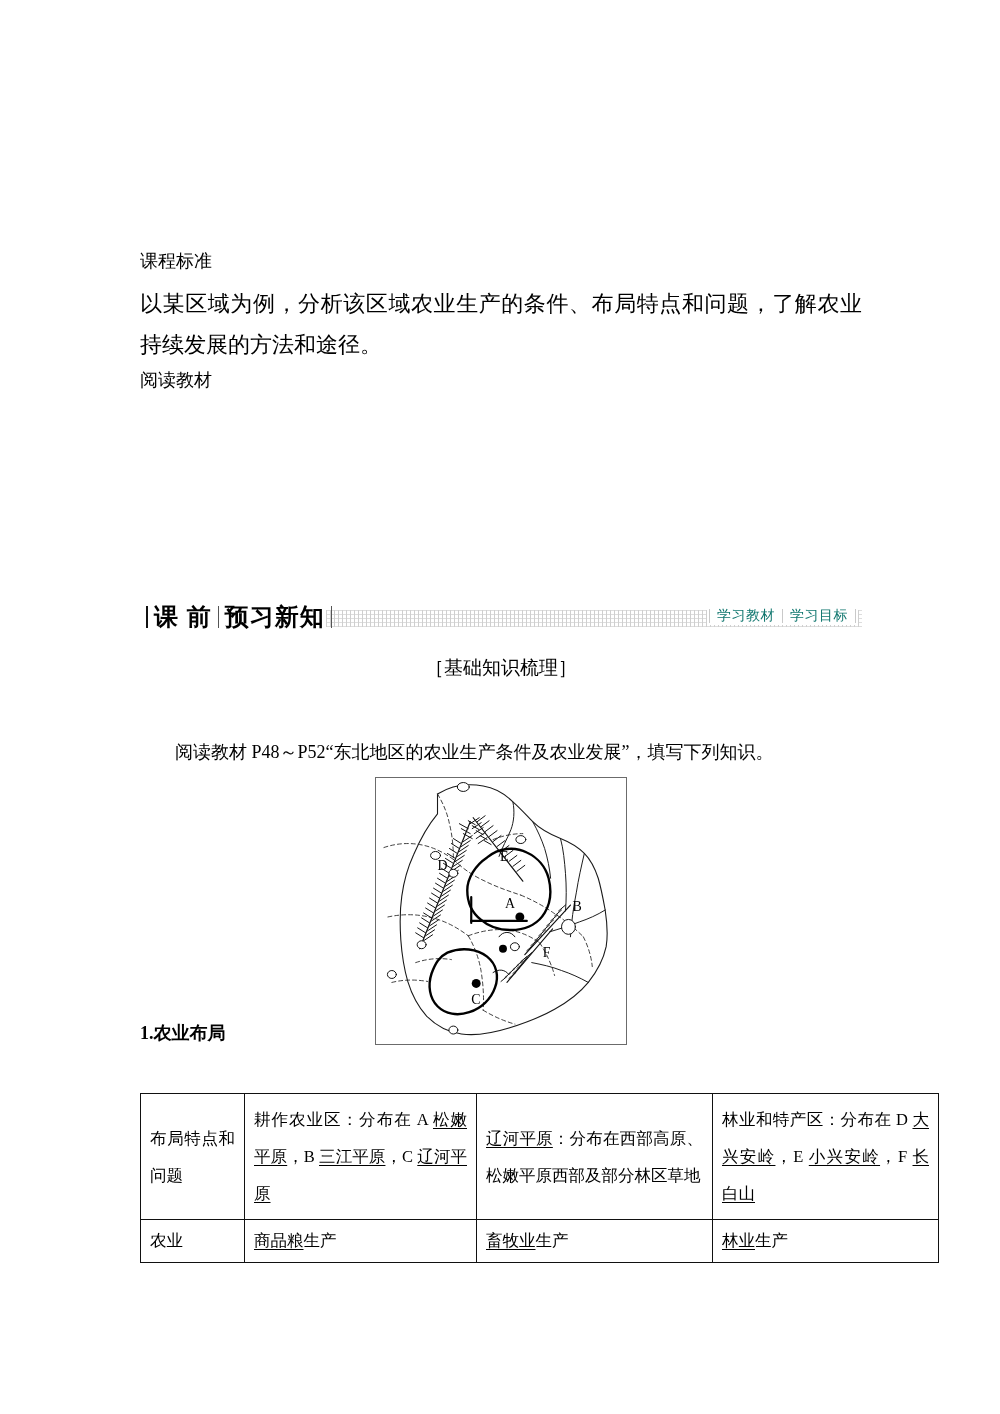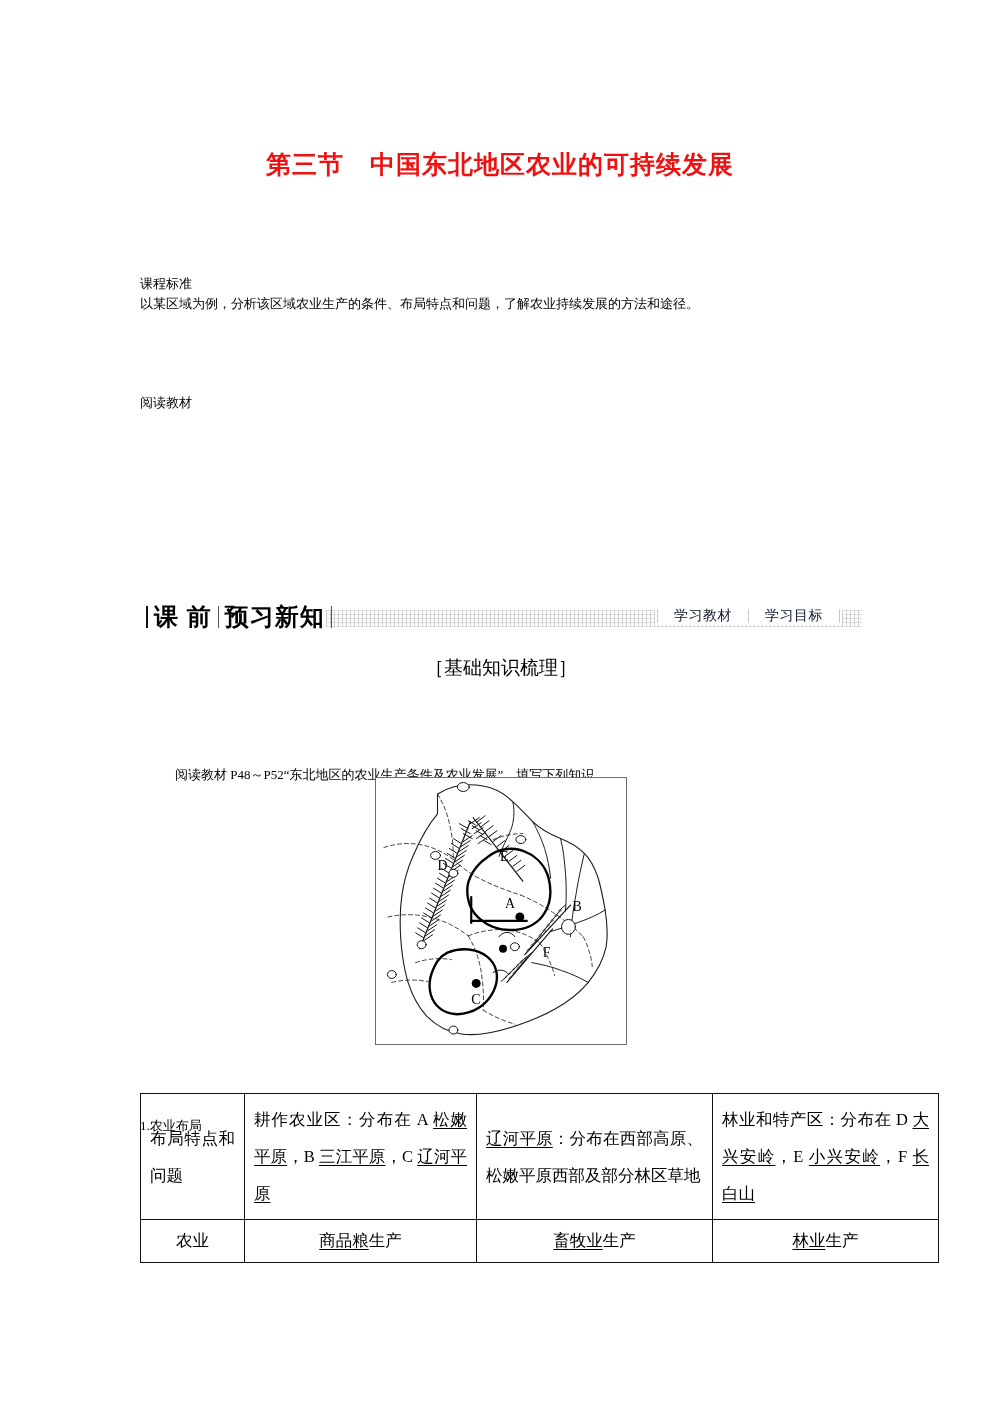--- a/index.html
+++ b/index.html
@@ -31,31 +31,30 @@
     letter-spacing: 1px;
     text-align: center;
     font-family: "Liberation Sans", "DejaVu Sans", sans-serif;
   }
 
   
   .block {
     position: absolute;
     left: 140px;
     width: 722px;
-    font-size: 13px;
+    font-size: 22px;
     line-height: 41px;
     text-align: justify;
     text-justify: inter-ideograph;
   }
   .label-line {
     position: absolute;
     left: 140px;
-    font-size: 13px;
+    font-size: 18px;
     line-height: 30px;
-    margin-top: 23px;
   }
 
   
   .banner {
     position: absolute;
     left: 140px;
     top: 600px;
     width: 722px;
     height: 34px;
   }
@@ -84,31 +83,31 @@
     left: 186px;
     top: 10px;
     right: 0;
     height: 17px;
     background-image:
       repeating-linear-gradient(to right, #cfcfcf 0 1px, transparent 1px 4px),
       repeating-linear-gradient(to bottom, #dddddd 0 1px, transparent 1px 4px);
   }
   .banner-right {
     position: absolute;
-    right: 20px;
+    right: 4px;
     top: 7px;
     font-size: 14px;
-    color: #0f172a;
+    color: #0f766e;
     background: #ffffff;
     padding: 0 2px;
     font-family: "Liberation Sans", "DejaVu Sans", sans-serif;
     letter-spacing: 0.5px;
     display: flex;
     align-items: center;
-    gap: 16px;
+    gap: 7px;
   }
   .banner-right .sep {
     display: inline-block;
     width: 1px;
     height: 14px;
     background: #c9c9c9;
   }
 
   
   .centered {
@@ -147,29 +146,28 @@
     padding: 7px 9px;
     vertical-align: middle;
     line-height: 37px;
     text-align: justify;
     text-justify: inter-ideograph;
   }
   .col-head { width: 85px; text-align: center; line-height: 37px; }
   .col-a { width: 213px; }
   .col-b { width: 217px; }
   .col-c { width: 207px; }
-  .row2 td { text-align: center; line-height: 34px; padding: 4px 9px; margin-left: 28px; }
+  .row2 td { text-align: left; line-height: 34px; padding: 4px 9px; margin-left: 28px; }
   .u { text-decoration: underline; text-underline-offset: 3px; }
 </style>
 </head>
 <body>
 
 <div id="page">
 
-  <div class="doc-title">第三节　中国东北地区农业的可持续发展</div>
 
   <div class="label-line" style="top:246px;">课程标准</div>
   <div class="block" style="top:283px;">以某区域为例，分析该区域农业生产的条件、布局特点和问题，了解农业持续发展的方法和途径。</div>
 
   <div class="label-line" style="top:365px;">阅读教材</div>
 
   <div class="banner">
     <div class="banner-hatch"></div>
     <div class="banner-left">
       <span class="vbar"></span>
@@ -302,21 +300,21 @@
         <text x="62" y="93">D</text>
         <text x="125" y="84">E</text>
         <text x="130" y="131">A</text>
         <text x="198" y="134">B</text>
         <text x="96" y="228">C</text>
         <text x="168" y="180">F</text>
       </g>
     </svg>
   </div>
 
-  <div class="label-line" style="top:1088px;">1.农业布局</div>
+  <div class="label-line" style="top:1018px;font-weight:bold;">1.农业布局</div>
 
   <table class="data-table">
     <tbody>
       <tr>
         <td class="col-head">布局特点和问题</td>
         <td class="col-a">耕作农业区：分布在 A <span class="u">松嫩平原</span>，B <span class="u">三江平原</span>，C <span class="u">辽河平原</span></td>
         <td class="col-b"><span class="u">辽河平原</span>：分布在西部高原、松嫩平原西部及部分林区草地</td>
         <td class="col-c">林业和特产区：分布在 D <span class="u">大兴安岭</span>，E <span class="u">小兴安岭</span>，F <span class="u">长白山</span></td>
       </tr>
       <tr class="row2">

